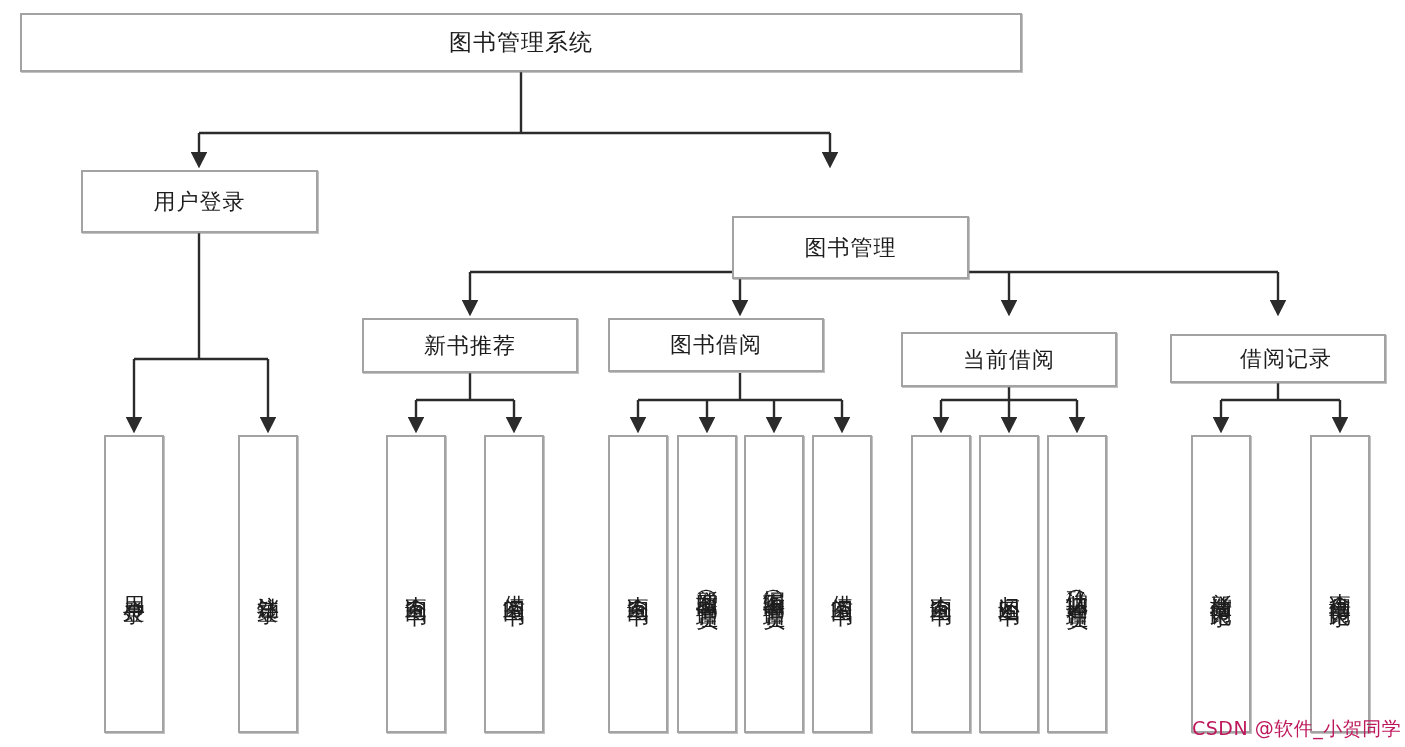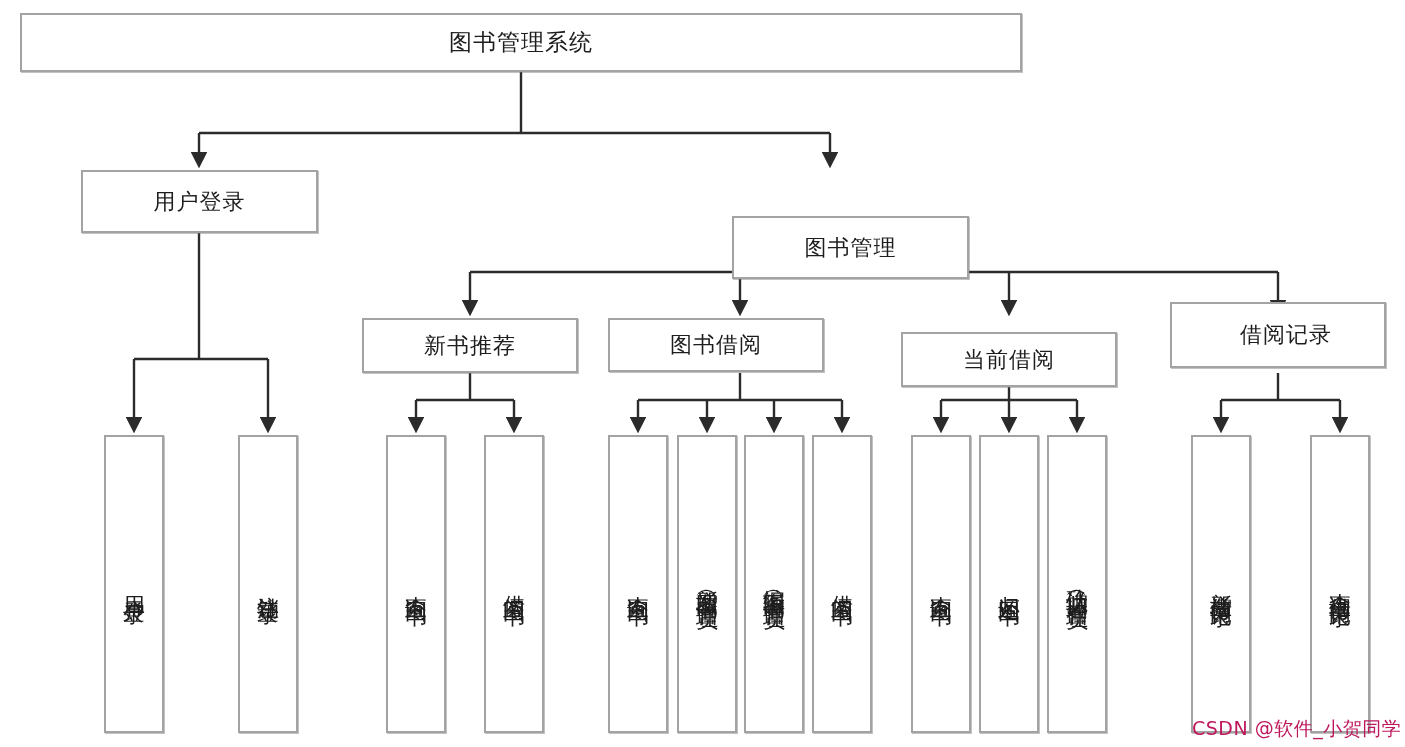--- a/index.html
+++ b/index.html
@@ -135,21 +135,21 @@
 
   <div class="node horiz" style="left:362px; top:318px; width:216px; height:55px;">
     <span class="lbl">新书推荐</span>
   </div>
   <div class="node horiz" style="left:608px; top:318px; width:216px; height:54px;">
     <span class="lbl">图书借阅</span>
   </div>
   <div class="node horiz" style="left:901px; top:318px; width:216px; height:55px;margin-top:14px;">
     <span class="lbl">当前借阅</span>
   </div>
-  <div class="node horiz" style="left:1170px; top:302px; width:216px; height:66px;padding-left:16px;">
+  <div class="node horiz" style="left:1170px; top:334px; width:216px; height:49px;padding-left:16px;">
     <span class="lbl">借阅记录</span>
   </div>
 
   <div class="node vert" style="left:104px; top:435px; width:60px; height:298px;">
     <span class="lbl">用户登录</span>
   </div>
   <div class="node vert" style="left:238px; top:435px; width:60px; height:298px;">
     <span class="lbl">注销登录</span>
   </div>
 

